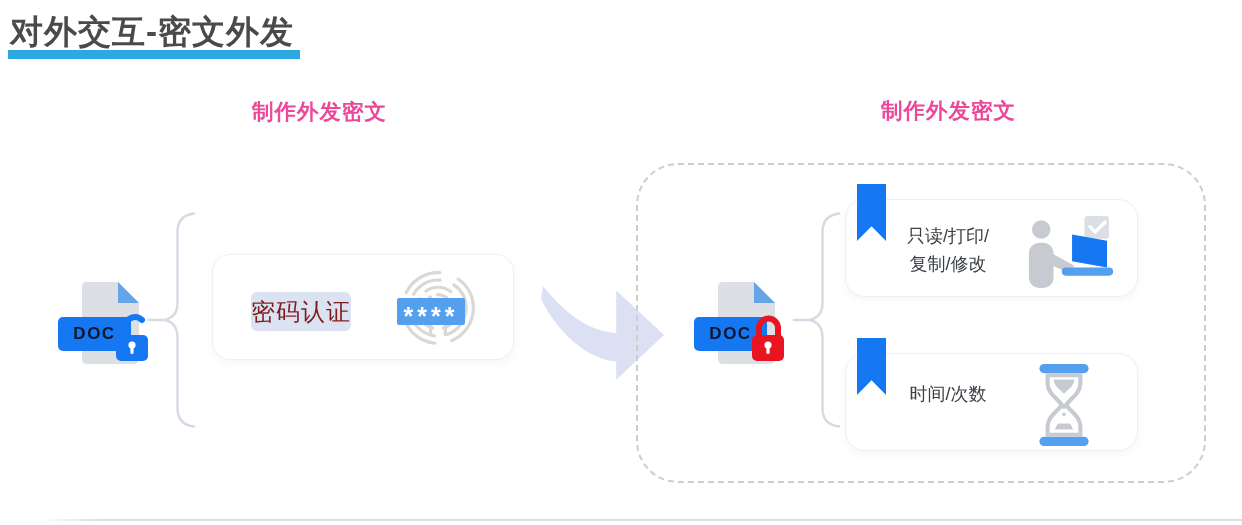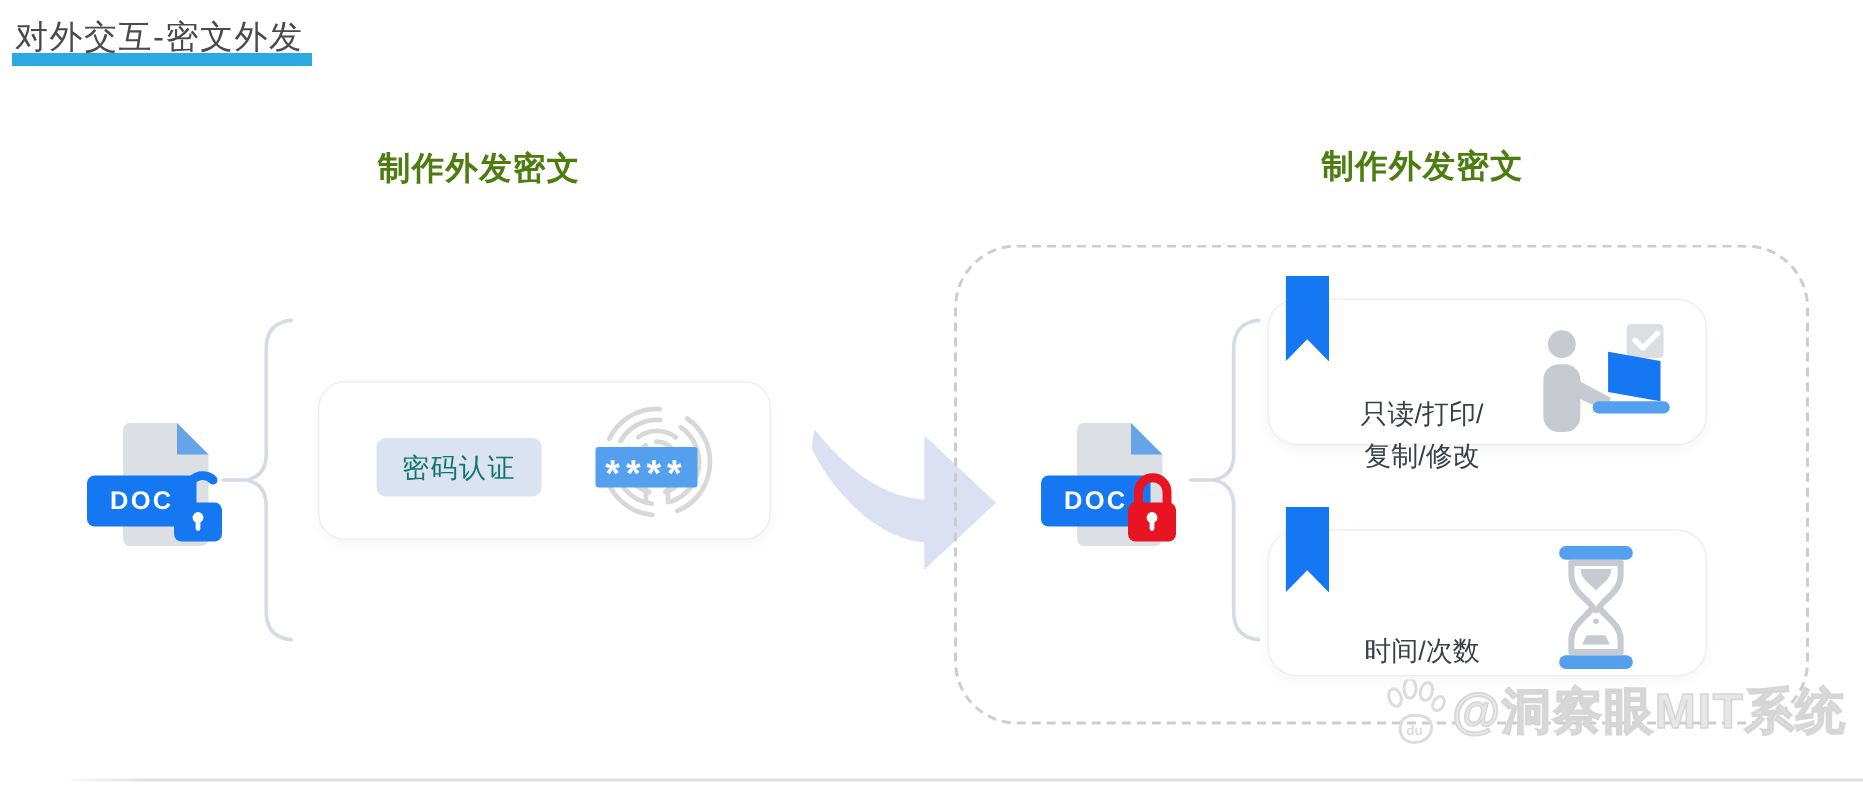--- a/index.html
+++ b/index.html
@@ -1,44 +1,44 @@
 <!DOCTYPE html>
 <html><head>
 <meta charset="utf-8">
 <style>
   * { margin:0; padding:0; box-sizing:border-box; }
   html,body { background:#ffffff; }
   body { font-family:"Liberation Sans","DejaVu Sans",sans-serif; }
   .stage { position:relative; width:1242px; height:525px; background:#ffffff; overflow:hidden; }
 
   
-  .page-title { position:absolute; left:8px; top:10px; font-size:22px; font-weight:normal; color:#4a4a4a;
+  .page-title { position:absolute; left:8px; top:10px; font-size:33px; font-weight:bold; color:#4a4a4a;
     letter-spacing:1px; padding:0 6px 4px 2px;
     background:linear-gradient(to top,#2ba9e1 9px, transparent 9px); }
 
-  .col-header { position:absolute; font-size:21.5px; font-weight:bold; color:#4d7c0f; letter-spacing:1px; }
+  .col-header { position:absolute; font-size:21.5px; font-weight:bold; color:#ec4899; letter-spacing:1px; }
   .col-header.left  { left:252px; top:97px; }
   .col-header.right { left:881px; top:96px; }
 
   
   .doc-icon { position:absolute; width:94px; height:86px; }
   .doc-body { position:absolute; left:16px; top:0; }
   .doc-badge { position:absolute; left:0; top:36px; width:73px; height:34px; background:#1677f2;
-    border-radius:5px; color:#ffffff; font-weight:bold; font-size:17px; letter-spacing:1.5px;
+    border-radius:5px; color:#0f172a; font-weight:bold; font-size:17px; letter-spacing:1.5px;
     display:flex; align-items:center; justify-content:center; }
   .doc-lock { position:absolute; left:56px; top:22px; }
 
   
   .brace { position:absolute; width:50px; height:234px; }
 
   
   .auth-box { position:absolute; left:212px; top:254px; width:302px; height:106px; background:#fff;
     border:1.5px solid #edeff4; border-radius:18px; box-shadow:0 3px 8px rgba(60,80,120,0.05); }
-  .auth-chip { position:absolute; left:38px; top:37px; width:110px; height:39px; background:#dbe3f2;
-    border-radius:6px; color:#0f766e; font-size:18px; display:flex; align-items:center; justify-content:center;
+  .auth-chip { position:absolute; left:38px; top:37px; width:100px; height:39px; background:#dbe3f2;
+    border-radius:6px; color:#7f1d1d; font-size:24px; display:flex; align-items:center; justify-content:center;
     letter-spacing:1px; }
   .fingerprint { position:absolute; left:186px; top:11px; }
   .pwd-field { position:absolute; left:184px; top:43px; width:68px; height:27px; background:#55a0ee;
     border-radius:2px; display:flex; align-items:center; justify-content:center; overflow:hidden; }
   .pwd-field span { color:#ffffff; font-size:25px; font-weight:bold; letter-spacing:4px;
     display:inline-block; transform:translateY(5px); }
 
   
   .flow-arrow { position:absolute; left:541px; top:274px; }
 
@@ -49,21 +49,21 @@
   
   .perm-card { position:absolute; width:293px; height:98px; background:#fff; border:1.5px solid #edeff4;
     border-radius:20px; box-shadow:0 3px 8px rgba(60,80,120,0.05); }
   .perm-card.card1 { left:845px; top:199px; }
   .perm-card.card2 { left:845px; top:353px;text-decoration:underline; }
   .bookmark { position:absolute; width:29px; height:57px; background:#1677f2;
     clip-path:polygon(0 0,100% 0,100% 100%,50% 74%,0 100%); }
   .bookmark.b1 { left:857px; top:184px; }
   .bookmark.b2 { left:857px; top:338px; }
   .card-text { position:absolute; left:42px; top:22px; width:120px; font-size:18px; color:#3b4046;
-    line-height:28px; text-align:center;margin-top:40px; }
+    line-height:28px; text-align:center; }
   .card-icon { position:absolute; }
   .person-laptop { left:178px; top:14px; }
   .hourglass { left:190px; top:10px; }
 
   
   .watermark { position:absolute; left:922px; top:452px; display:flex; align-items:center; gap:4px; }
   .watermark-text { font-size:33px; font-weight:bold; color:#e7e7e7; -webkit-text-stroke:1px #d6d6d6;
     letter-spacing:1px; white-space:nowrap; }
 
   .bottom-divider { position:absolute; left:40px; top:519px; width:1202px; height:1.5px;
@@ -164,28 +164,15 @@
       <rect x="3" y="71" width="48" height="9" rx="4.5" fill="#55a0ee"></rect>
       <path d="M11,11 H43 V19 C43,29 33,34 29,40 C33,46 43,51 43,61 V69 H11 V61 C11,51 21,46 25,40 C21,34 11,29 11,19 Z" fill="#ffffff" stroke="#c7cbd1" stroke-width="4" stroke-linejoin="round"></path>
       <path d="M17,15 H37 C37,22 29,26 27,29 C25,26 17,22 17,15 Z" fill="#c7cbd1"></path>
       <circle cx="27" cy="42" r="1.8" fill="#c7cbd1"></circle>
       <circle cx="27" cy="49" r="1.8" fill="#c7cbd1"></circle>
       <path d="M18,64 H36 L33,58 H21 Z" fill="#c7cbd1"></path>
     </svg>
   </div>
   <div class="bookmark b2"></div>
 
-  <div class="watermark">
-    <svg width="42" height="44" viewBox="0 0 42 44">
-      <g fill="none" stroke="#dcdcdc" stroke-width="2">
-        <ellipse cx="8" cy="12" rx="4" ry="6" transform="rotate(-18 8 12)"></ellipse>
-        <ellipse cx="18" cy="6" rx="4" ry="6.5"></ellipse>
-        <ellipse cx="29" cy="8" rx="4" ry="6" transform="rotate(14 29 8)"></ellipse>
-        <ellipse cx="37" cy="16" rx="3.5" ry="5" transform="rotate(30 37 16)"></ellipse>
-        <path d="M12,30 C12,22 30,22 32,29 C34,37 28,42 21,42 C14,42 10,37 12,30 Z"></path>
-      </g>
-      <text x="21" y="37" text-anchor="middle" font-size="9" fill="#dcdcdc" font-weight="bold">du</text>
-    </svg>
-    <div class="watermark-text">@洞察眼MIT系统</div>
-  </div>
 
   <div class="bottom-divider"></div>
 </div>
 
 </body></html>

